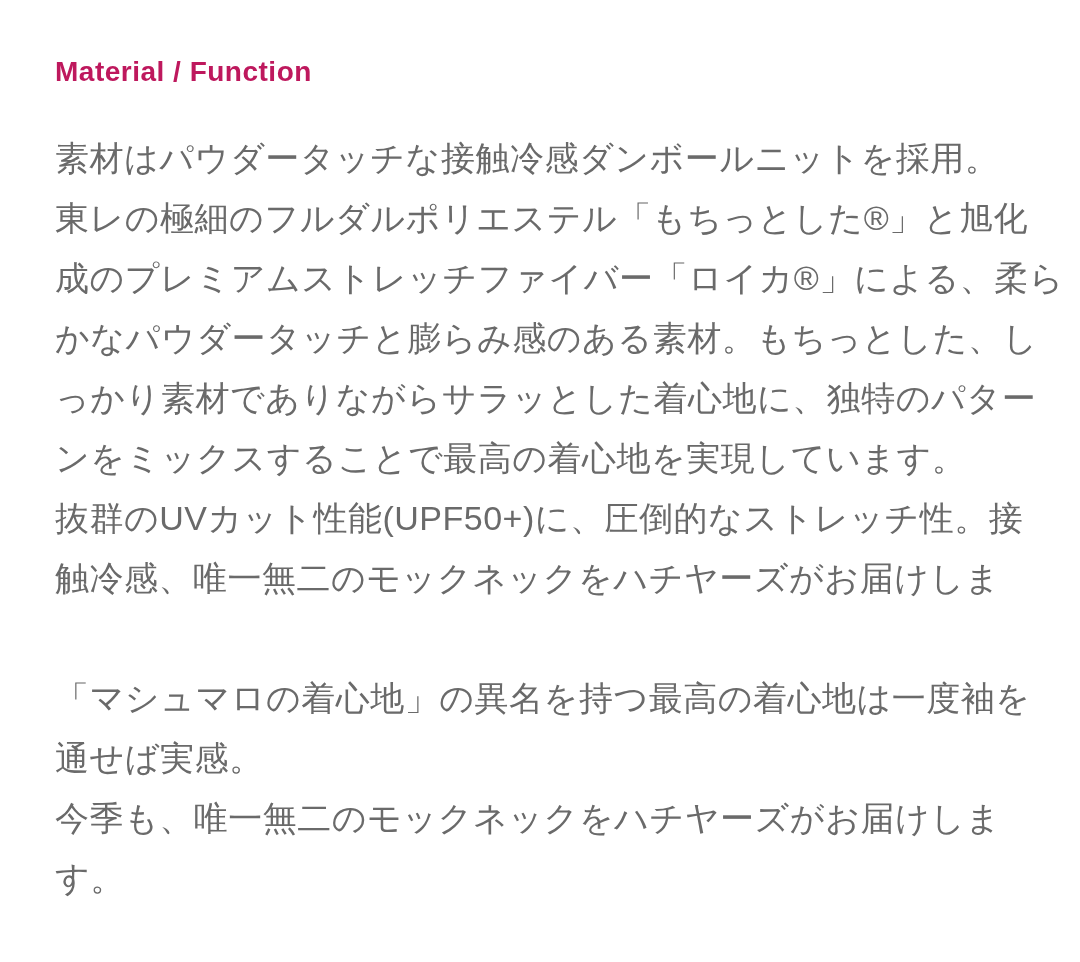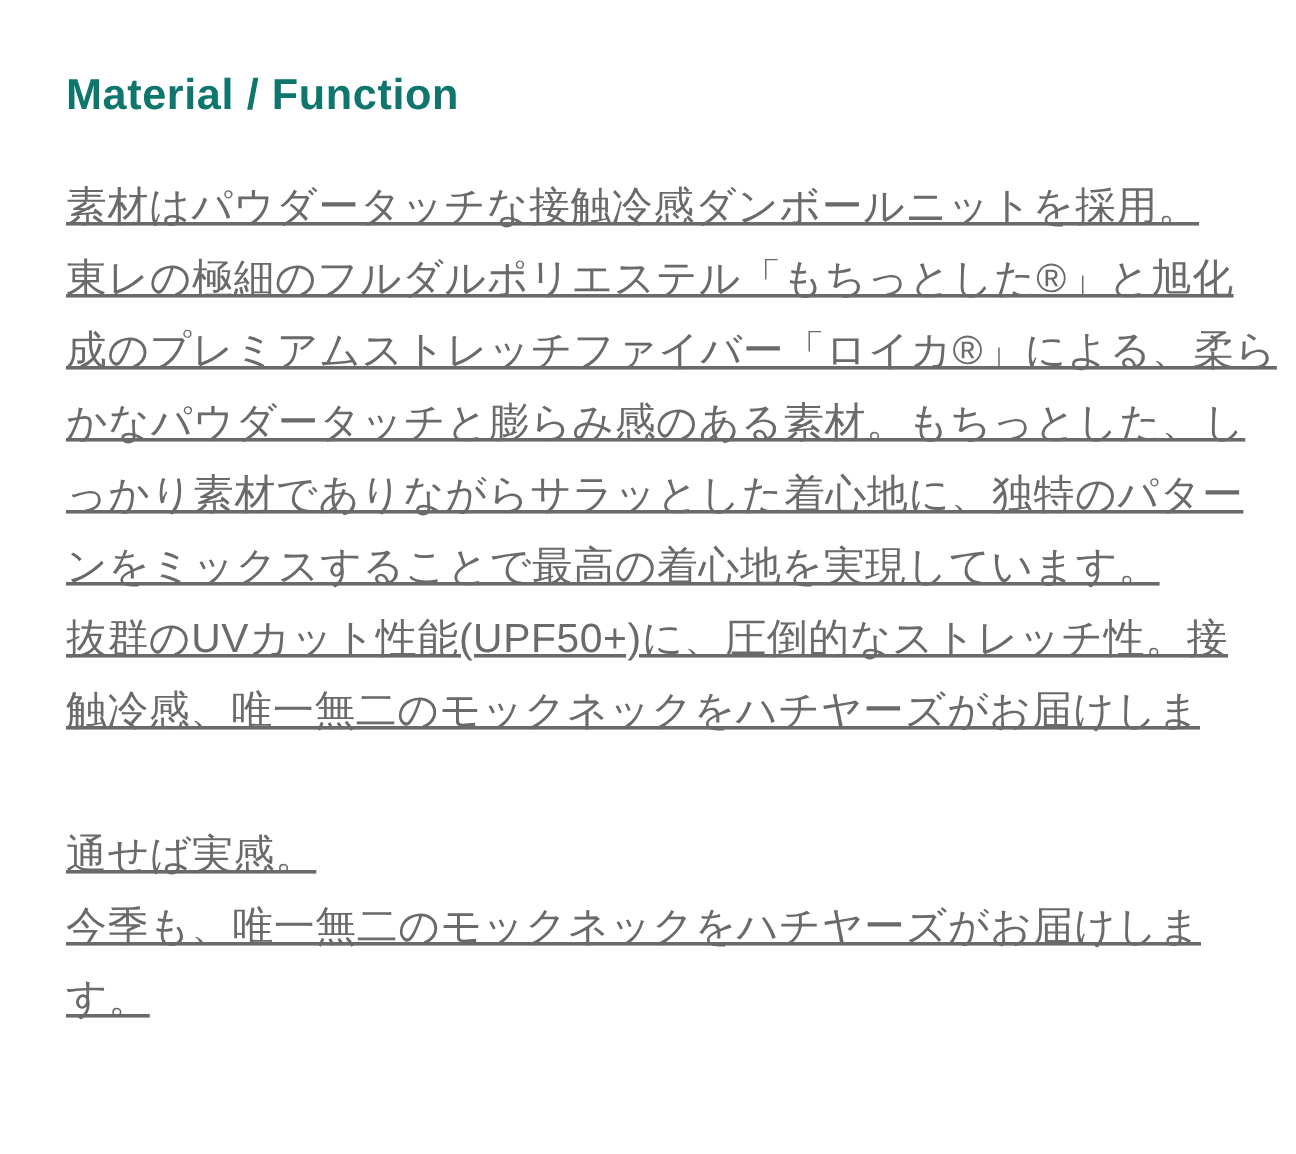--- a/index.html
+++ b/index.html
@@ -10,54 +10,54 @@
   }
   .page {
     width: 1080px;
     height: 962px;
     background: #ffffff;
     box-sizing: border-box;
     padding: 16px 20px 0 55px;
     overflow: hidden;
   }
   .section-title {
-    font-size: 36px;
+    font-size: 28px;
     line-height: 66px;
     font-weight: 600;
-    color: #0f766e;
+    color: #be185d;
     letter-spacing: 0.5px;
     white-space: nowrap;
   }
   .body-text {
     margin-top: 12px;
   }
   .line {
     font-size: 34px;
     line-height: 60px;
     min-height: 60px;
     color: #6a6a6a;
     letter-spacing: 0.5px;
     white-space: nowrap;
     font-weight: 400;
-    text-decoration: underline;
   }
 </style>
 </head>
 <body>
 
 <div class="page">
   <h2 class="section-title">Material / Function</h2>
 
   <div class="body-text">
     <div class="line">素材はパウダータッチな接触冷感ダンボールニットを採用。</div>
     <div class="line">東レの極細のフルダルポリエステル「もちっとした®」と旭化</div>
     <div class="line">成のプレミアムストレッチファイバー「ロイカ®」による、柔ら</div>
     <div class="line">かなパウダータッチと膨らみ感のある素材。もちっとした、し</div>
     <div class="line">っかり素材でありながらサラッとした着心地に、独特のパター</div>
     <div class="line">ンをミックスすることで最高の着心地を実現しています。</div>
     <div class="line">抜群のUVカット性能(UPF50+)に、圧倒的なストレッチ性。接</div>
     <div class="line">触冷感、唯一無二のモックネックをハチヤーズがお届けしま</div>
     <div class="line"></div>
+    <div class="line">「マシュマロの着心地」の異名を持つ最高の着心地は一度袖を</div>
     <div class="line">通せば実感。</div>
     <div class="line">今季も、唯一無二のモックネックをハチヤーズがお届けしま</div>
     <div class="line">す。</div>
   </div>
 </div>
 
 </body></html>

